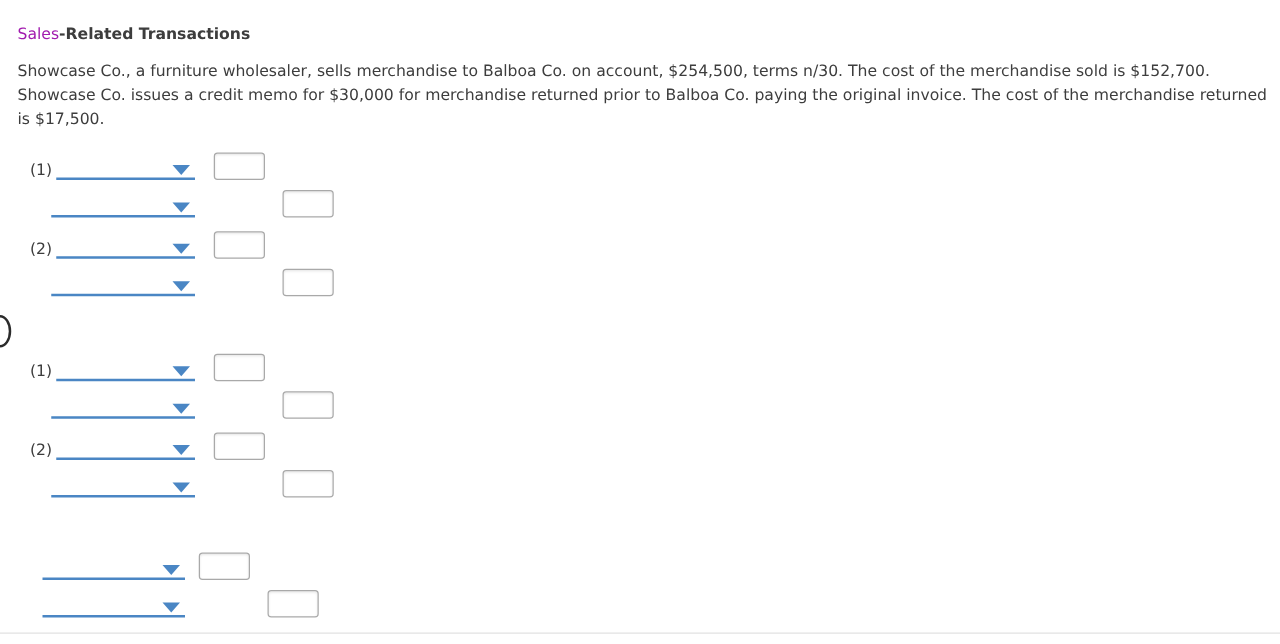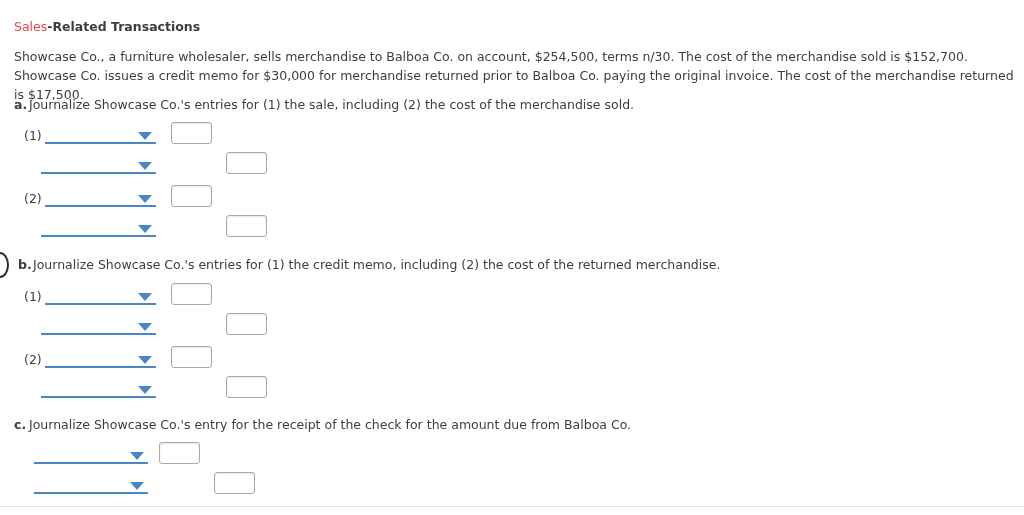--- a/index.html
+++ b/index.html
@@ -19,21 +19,21 @@
   .page { position: relative; width: 1024px; height: 515px; }
 
   
   .title {
     position: absolute;
     left: 14px; top: 19px;
     font-size: 12.5px;
     line-height: 16px;
     white-space: nowrap;
   }
-  .title .kw { color: #ef4444; }
+  .title .kw { color: #a21caf; }
   .title .rest { color: #3d3d3d; font-weight: bold; }
 
   
   .problem {
     position: absolute;
     left: 14px; top: 47px;
     width: 1000px;
     font-size: 12.5px;
     line-height: 19px;
     color: #3d3d3d;
@@ -129,23 +129,20 @@
   <div class="title">
     <span class="kw">Sales</span><span class="rest">-Related Transactions</span>
   </div>
 
   <div class="problem">
     <span>Showcase Co., a furniture wholesaler, sells merchandise to Balboa Co. on account, $254,500, terms n/30. The </span><span class="kw">cost of the merchandise sold</span><span> is $152,700. Showcase Co. issues a </span><span class="kw">credit memo</span><span> for $30,000 for merchandise returned prior to Balboa Co. paying the original invoice. The cost of the merchandise returned is $17,500.</span>
   </div>
 
   <div class="edge-glyph"></div>
 
-  <div class="sec-head" style="left:14px; top:97px;">
-    <span class="letter">a.</span><span>Journalize Showcase Co.'s entries for (1) the sale, including (2) the cost of the merchandise sold.</span>
-  </div>
 
   <div class="entry-group" style="left:24px; top:124px;">
     <div class="num-label">(1)</div>
 
     <div class="acct" style="left:21px; top:0px; width:111px;">
       <div class="rule"></div>
       <div class="caret"></div>
     </div>
     <input class="amt" type="text" style="left: 147px; top: -2px;" value="">
 
@@ -165,23 +162,20 @@
     </div>
     <input class="amt" type="text" style="left: 147px; top: -2px;" value="">
 
     <div class="acct" style="left:17px; top:30px; width:115px;">
       <div class="rule"></div>
       <div class="caret"></div>
     </div>
     <input class="amt" type="text" style="left: 202px; top: 28px;" value="">
   </div>
 
-  <div class="sec-head" style="left:18px; top:257px;">
-    <span class="letter">b.</span><span>Journalize Showcase Co.'s entries for (1) the credit memo, including (2) the cost of the returned merchandise.</span>
-  </div>
 
   <div class="entry-group" style="left:24px; top:285px;">
     <div class="num-label">(1)</div>
 
     <div class="acct" style="left:21px; top:0px; width:111px;">
       <div class="rule"></div>
       <div class="caret"></div>
     </div>
     <input class="amt" type="text" style="left: 147px; top: -2px;" value="">
 
@@ -201,23 +195,20 @@
     </div>
     <input class="amt" type="text" style="left: 147px; top: -2px;" value="">
 
     <div class="acct" style="left:17px; top:30px; width:115px;">
       <div class="rule"></div>
       <div class="caret"></div>
     </div>
     <input class="amt" type="text" style="left: 202px; top: 28px;" value="">
   </div>
 
-  <div class="sec-head" style="left:14px; top:417px;">
-    <span class="letter">c.</span><span>Journalize Showcase Co.'s entry for the receipt of the check for the amount due from Balboa Co.</span>
-  </div>
 
   <div class="entry-group" style="left:24px; top:444px;">
     <div class="num-label"></div>
 
     <div class="acct" style="left:10px; top:0px; width:114px;">
       <div class="rule"></div>
       <div class="caret"></div>
     </div>
     <input class="amt" type="text" style="left: 135px; top: -2px;" value="">
 

